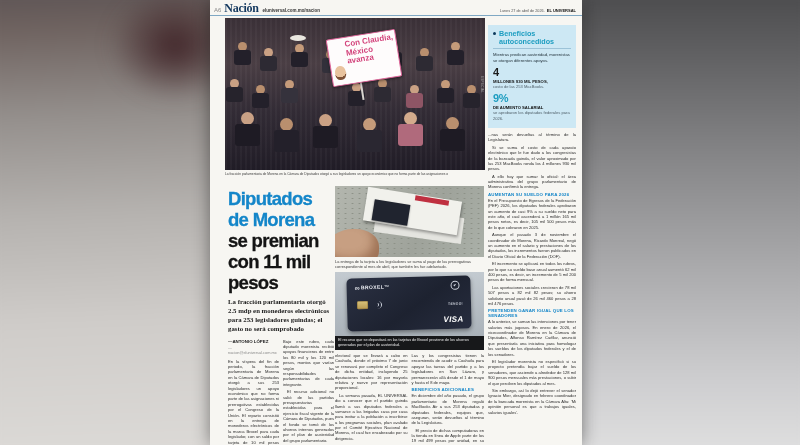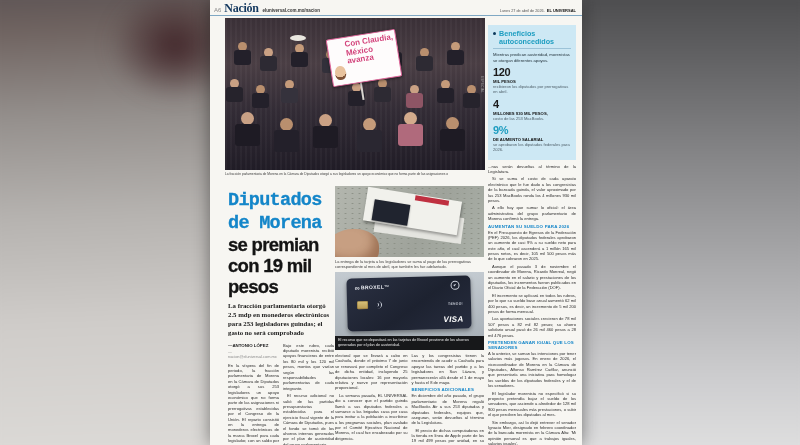--- a/index.html
+++ b/index.html
@@ -46,21 +46,21 @@
   .stick{position:absolute;left:136px;top:62px;width:2px;height:20px;background:#d8d4cf;transform:rotate(-9deg);}
   .vcredit{position:absolute;right:1px;top:38%;writing-mode:vertical-rl;font-size:3px;
            letter-spacing:.3px;color:#aaa;}
   .caption{font-size:4px;line-height:1.3;color:#3a3a3a;margin:0;}
   .caption-main{position:absolute;left:15px;top:172px;width:260px;white-space:nowrap;overflow:hidden;
                 font-size:3.8px;transform:scaleX(.86);transform-origin:left top;}
   
   .col-left{position:absolute;left:18px;top:186px;width:106px;height:259px;overflow:hidden;}
   .headline{margin:2px 0 5px;font-weight:700;font-size:18.5px;line-height:1.14;
             letter-spacing:-.7px;-webkit-text-stroke:.3px;}
-  .hl-blue{color:#1486c9;font-family:Liberation Mono, monospace;-webkit-text-stroke-color:#1486c9;}
+  .hl-blue{color:#1486c9;-webkit-text-stroke-color:#1486c9;}
   .hl-black{color:#141414;-webkit-text-stroke-color:#141414;}
   .deck{font-family:"Liberation Serif",serif;font-weight:700;font-size:6.8px;line-height:1.3;
         color:#1c1c1c;margin:0 0 5px;}
   .byline{font-size:4.4px;font-weight:700;color:#222;margin:0 0 1px;}
   .byline-mail{font-size:3.9px;color:#8a8a8a;margin:0 0 4px;}
   .cols2{position:relative;display:flex;gap:4px;}
   .mini-col{flex:1;min-width:0;}
   .bodytext{font-size:4.1px;line-height:1.32;text-align:justify;color:#2b2b2b;margin:0 0 2px;}
   .bodytext + .bodytext{text-indent:4px;}
   
@@ -161,21 +161,21 @@
       <span class="stick"></span>
       <div class="sign">
         <span class="sign-face"></span>
         <span class="sign-text">Con Claudia, México avanza</span>
       </div>
       <span class="vcredit">ESPECIAL</span>
     </div>
     <p class="caption caption-main">La fracción parlamentaria de Morena en la Cámara de Diputados otorgó a sus legisladores un apoyo económico que no forma parte de las asignaciones o prerrogativas.</p>
 
     <section class="col-left">
-      <h1 class="headline"><span class="hl-blue">Diputados de Morena</span><span class="hl-black"> se premian con 19 mil pesos</span></h1>
+      <h1 class="headline"><span class="hl-blue">Diputados de Morena</span><span class="hl-black"> se premian con 11 mil pesos</span></h1>
       <p class="deck">La fracción parlamentaria otorgó 2.5 mdp en monederos electrónicos para 253 legisladores guindas; el gasto no será comprobado</p>
       <div class="cols2">
         <div class="mini-col">
           <p class="byline">—ANTONIO LÓPEZ</p>
           <p class="byline-mail">—nacion@eluniversal.com.mx</p>
           <p class="bodytext">En la víspera del fin de periodo, la fracción parlamentaria de Morena en la Cámara de Diputados otorgó a sus 253 legisladores un apoyo económico que no forma parte de las asignaciones ni prerrogativas establecidas por el Congreso de la Unión. El reparto consistió en la entrega de monederos electrónicos de la marca Broxel para cada legislador, con un saldo por tarjeta de 10 mil pesos netos.</p>
 
         </div>
         <div class="mini-col">
           <p class="bodytext">Bajo este rubro, cada diputado morenista recibió apoyos financieros de entre los 80 mil y los 120 mil pesos, montos que varían según las responsabilidades parlamentarias de cada integrante.</p>
@@ -220,25 +220,20 @@
           <p class="bodytext">El precio de dichas computadoras en la tienda en línea de Apple parte de los 19 mil 499 pesos por unidad, en su versión más económica.</p>
         </div>
       </div>
     </section>
 
     <aside class="sidebar">
       <div class="infobox">
         <h3 class="infobox-title"><span class="bullet"></span><span>Beneficios autoconcedidos</span></h3>
         <hr>
         <p class="infobox-intro">Mientras predican austeridad, morenistas se otorgan diferentes apoyos.</p>
-        <div class="stat">
-          <span class="stat-value">120</span>
-          <span class="stat-label">MIL PESOS</span>
-          <span class="stat-desc">recibieron los diputados por prerrogativas en abril.</span>
-        </div>
         <div class="stat">
           <span class="stat-value">4</span>
           <span class="stat-label">MILLONES 930 MIL PESOS,</span>
           <span class="stat-desc">costo de las 253 MacBooks.</span>
         </div>
         <div class="stat teal">
           <span class="stat-value">9%</span>
           <span class="stat-label">DE AUMENTO SALARIAL</span>
           <span class="stat-desc">se aprobaron los diputados federales para 2026.</span>
         </div>

